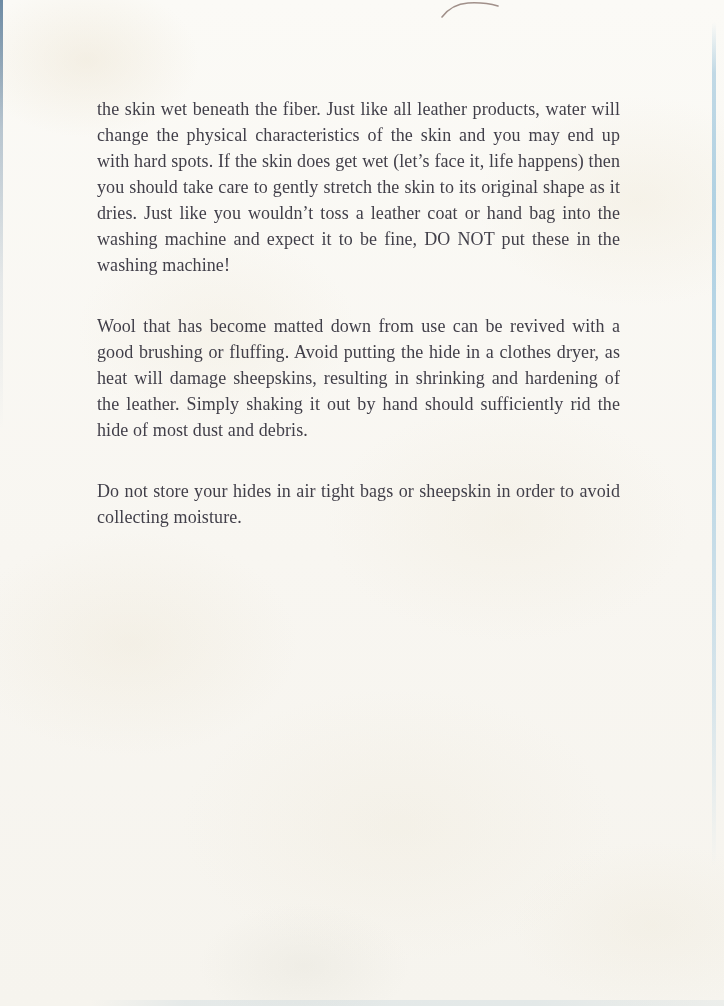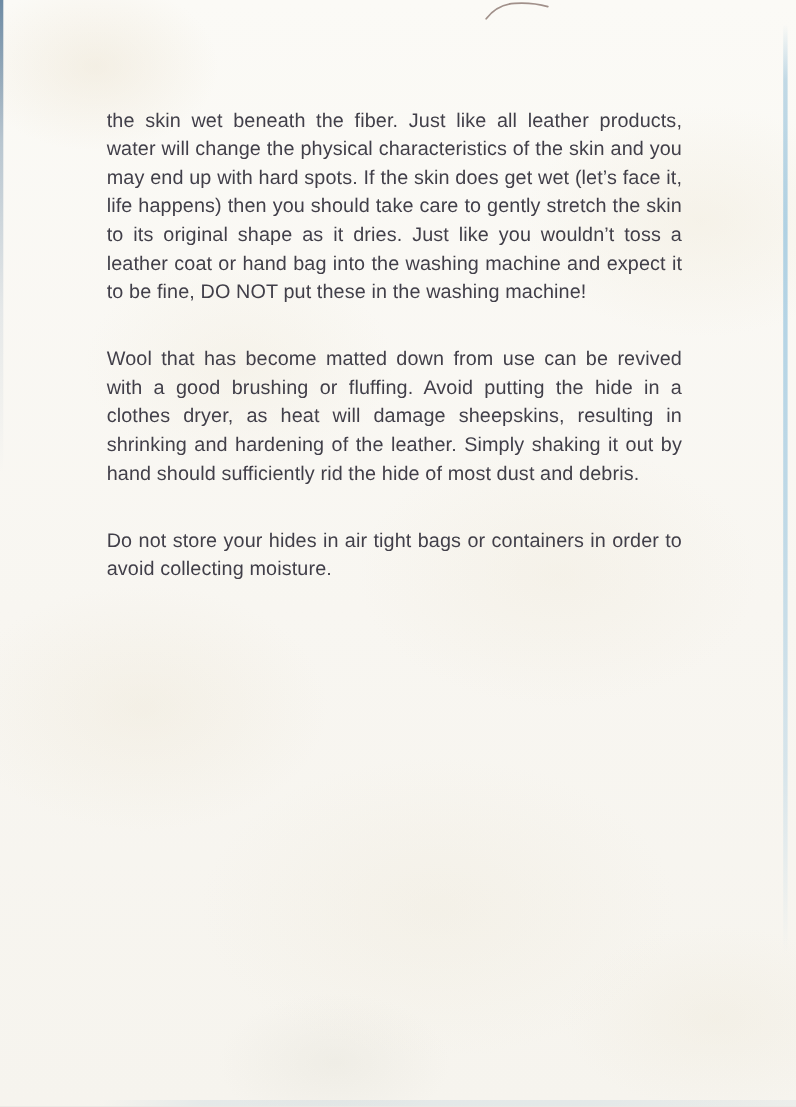--- a/index.html
+++ b/index.html
@@ -15,21 +15,21 @@
     background:
       radial-gradient(ellipse 160px 110px at 12% 6%,  rgba(233,223,202,0.40), transparent 70%),
       radial-gradient(ellipse 230px 150px at 88% 20%, rgba(236,228,208,0.32), transparent 70%),
       radial-gradient(ellipse 200px 140px at 30% 33%, rgba(238,231,214,0.30), transparent 70%),
       radial-gradient(ellipse 260px 170px at 70% 52%, rgba(236,229,211,0.28), transparent 70%),
       radial-gradient(ellipse 240px 160px at 18% 64%, rgba(234,226,206,0.30), transparent 70%),
       radial-gradient(ellipse 300px 190px at 55% 82%, rgba(237,231,215,0.30), transparent 72%),
       radial-gradient(ellipse 200px 120px at 90% 92%, rgba(235,228,210,0.28), transparent 70%),
       radial-gradient(ellipse 150px 90px  at 42% 96%, rgba(226,224,214,0.35), transparent 70%),
       linear-gradient(180deg, #fbfaf6 0%, #f8f6f1 55%, #f6f4ee 100%);
-    font-family: Liberation Sans, sans-serif;
+    font-family: Liberation Serif, serif;
   }
   .text-block {
     position: absolute;
     left: 97px;
     top: 96px;
     width: 523px;
   }
   .text-block p {
     margin: 0 0 35px 0;
     font-size: 18px;
@@ -91,16 +91,16 @@
   <div class="edge-right"></div>
   <div class="edge-bottom"></div>
 
   <svg class="hair-artifact" viewBox="0 0 70 24" xmlns="http://www.w3.org/2000/svg" aria-hidden="true">
     <path d="M6,17 Q16,4 32,3 T62,6" fill="none" stroke="rgba(112,88,80,0.65)" stroke-width="1.6" stroke-linecap="round"></path>
   </svg>
 
   <div class="text-block">
     <p>the skin wet beneath the fiber. Just like all leather products, water will change the physical characteristics of the skin and you may end up with hard spots. If the skin does get wet (let’s face it, life happens) then you should take care to gently stretch the skin to its original shape as it dries. Just like you wouldn’t toss a leather coat or hand bag into the washing machine and expect it to be fine, DO NOT put these in the washing machine!</p>
     <p>Wool that has become matted down from use can be revived with a good brushing or fluffing. Avoid putting the hide in a clothes dryer, as heat will damage sheepskins, resulting in shrinking and hardening of the leather. Simply shaking it out by hand should sufficiently rid the hide of most dust and debris.</p>
-    <p>Do not store your hides in air tight bags or containers in order to avoid collecting moisture.</p>
+    <p>Do not store your hides in air tight bags or sheepskin in order to avoid collecting moisture.</p>
   </div>
 
 </div>
 
 </body></html>

